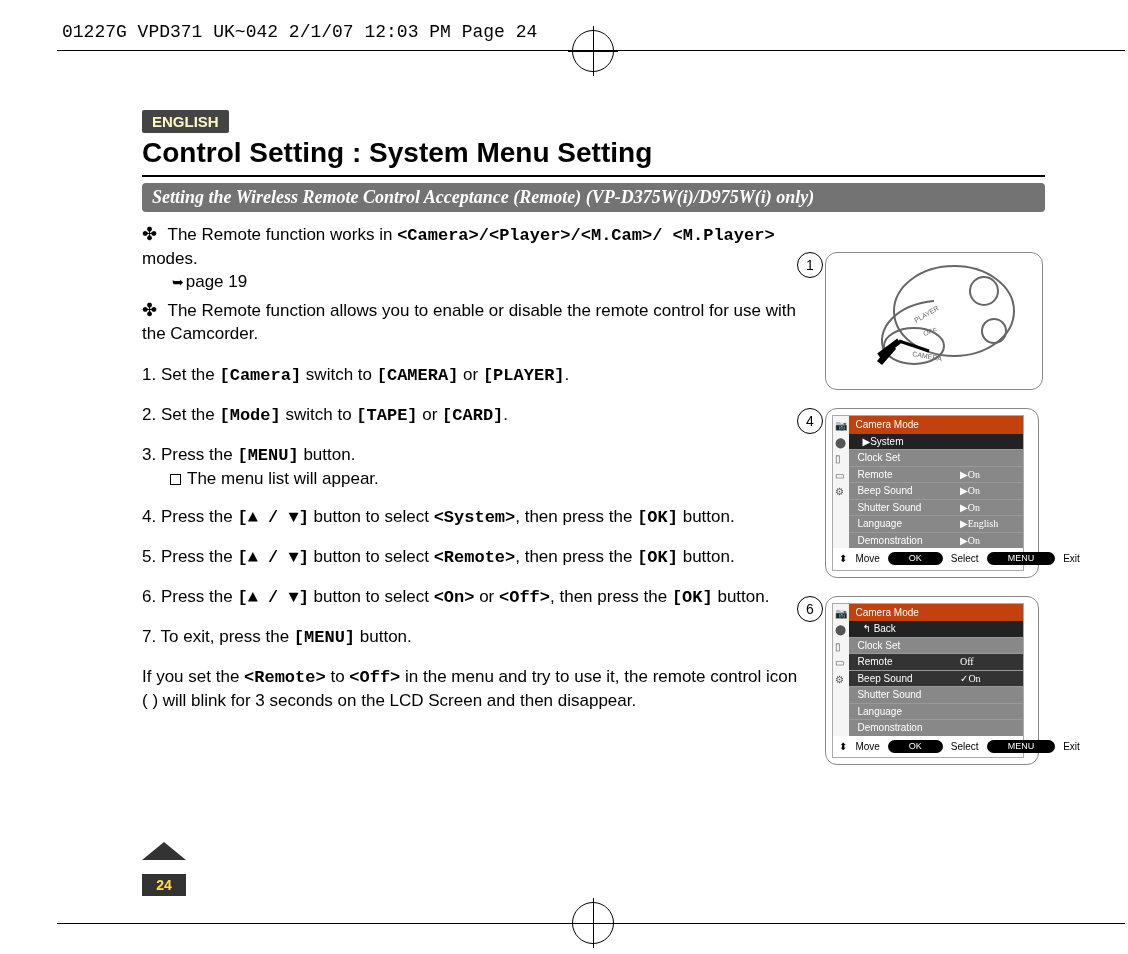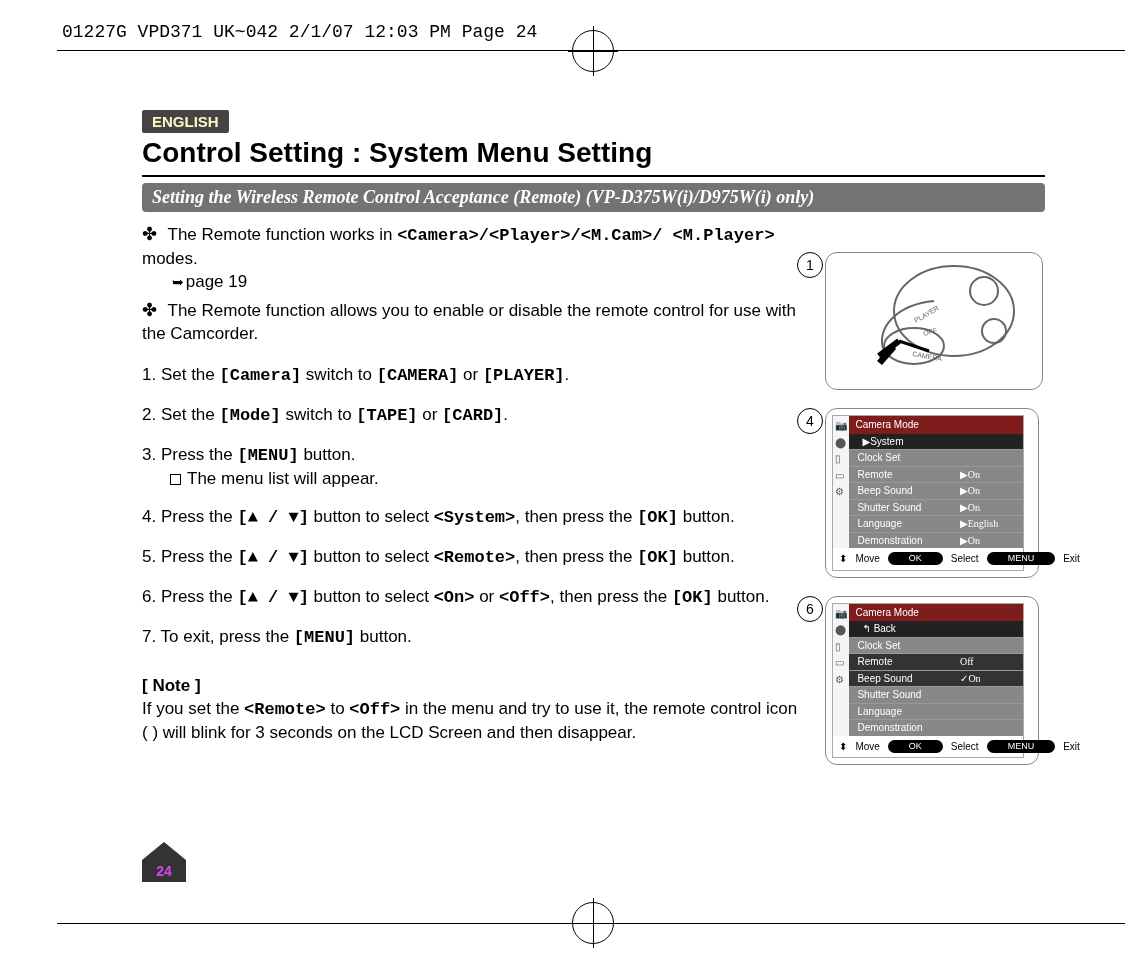--- a/index.html
+++ b/index.html
@@ -53,40 +53,40 @@
   .note-head { font-weight:bold; margin-top:25px; }
 
   
   .pagenum {
     position:absolute; left:115px; bottom:70px; width:44px; height:30px;
   }
   .pagenum .chev {
     width:0; height:0; border-left:22px solid transparent; border-right:22px solid transparent;
     border-bottom:18px solid #333; position:absolute; top:-12px; left:0;
   }
-  .pagenum .bar { position:absolute; top:6px; left:0; width:44px; height:22px; background:#333; color:#d946ef; font-weight:bold; text-align:center; line-height:22px; font-size:14px; }
+  .pagenum .bar { position:absolute; top:20px; left:0; width:44px; height:22px; background:#333; color:#fde047; font-weight:bold; text-align:center; line-height:22px; font-size:14px; }
 
   
   .fig { position:relative; margin-bottom:18px; }
   .fig .num {
     position:absolute; left:-28px; top:0; width:24px; height:24px; border:1px solid #000;
     border-radius:50%; text-align:center; line-height:24px; font-size:14px; font-weight:normal;
   }
   .fig .panel {
     width:200px; border:1px solid #888; border-radius:12px; background:#fff;
     padding:8px;
   }
 
   
   .cam-ill { width:180px; height:120px; position:relative; margin:auto; }
   .cam-ill svg { width:100%; height:100%; }
 
   
   .lcd { width:190px; background:#f5f5f5; border:1px solid #aaa; font-size:10px; }
-  .lcd .titlebar { background:#7f1d1d; color:#fff; padding:2px 6px; font-size:10px; }
+  .lcd .titlebar { background:#c2410c; color:#fff; padding:2px 6px; font-size:10px; }
   .lcd .crumb { background:#222; color:#fff; padding:1px 13px; font-size:10px; }
   .lcd .row { display:flex; padding:1px 8px; background:#888; color:#fff; border-top:1px solid #999;justify-content:flex-end; }
   .lcd .row.sel { background:#333; }
   .lcd .row .lbl { flex:1; }
   .lcd .row .val { flex:0 0 55px; text-align:left; padding-left:4px;font-family:Liberation Serif, serif; }
   .lcd .footer { display:flex; gap:8px; padding:4px 6px; font-size:10px; align-items:center; background:#fff; }
   .lcd-body { display:flex; }
   .lcd-rows { flex:1; }
 
   .pill { display:inline-block; background:#000; color:#fff; border-radius:8px; padding:0 21px; font-size:9px; line-height:13px; }
@@ -157,21 +157,20 @@
             5. <span>Press the </span><b>[▲ / ▼]</b><span> button to select </span><b>&lt;Remote&gt;</b><span>, then press the </span><b>[OK]</b><span> button.</span>
           </li>
           <li>
             6. <span>Press the </span><b>[▲ / ▼]</b><span> button to select </span><b>&lt;On&gt;</b><span> or </span><b>&lt;Off&gt;</b><span>, then press the </span><b>[OK]</b><span> button.</span>
           </li>
           <li>
             7. <span>To exit, press the </span><b>[MENU]</b><span> button.</span>
           </li>
         </ol>
 
-        <div class="note-head">[ Note ]</div>
         <div>
           <span>If you set the </span><b>&lt;Remote&gt;</b><span> to </span><b>&lt;Off&gt;</b><span> in the menu and try to use it, the remote control icon (    ) will blink for 3 seconds on the LCD Screen and then disappear.</span>
         </div>
 
       </div>
 
       <div class="col-figs">
 
         <div class="fig" style="margin-top:30px;">
           <div class="num">1</div>

